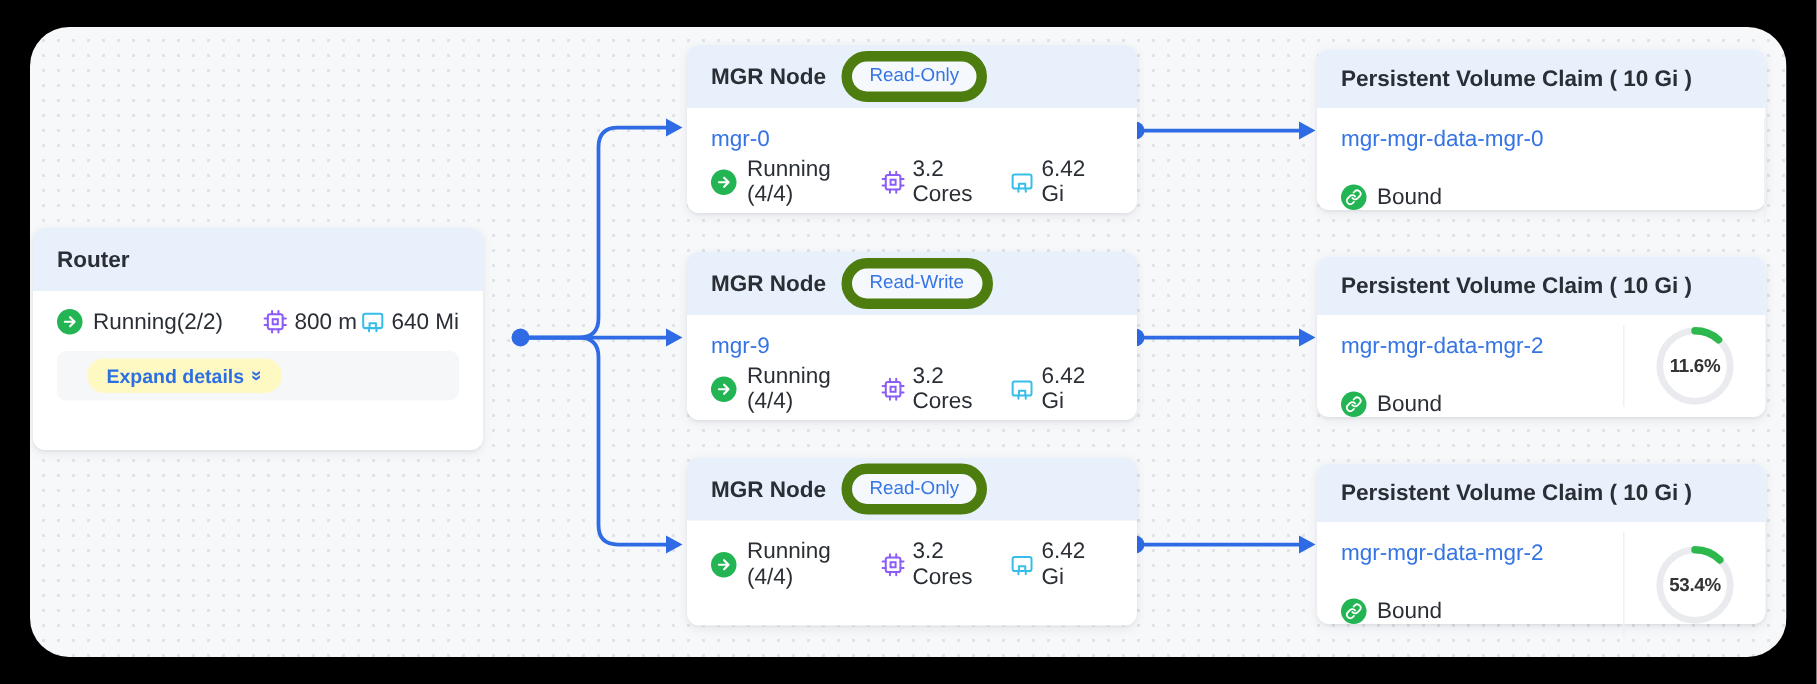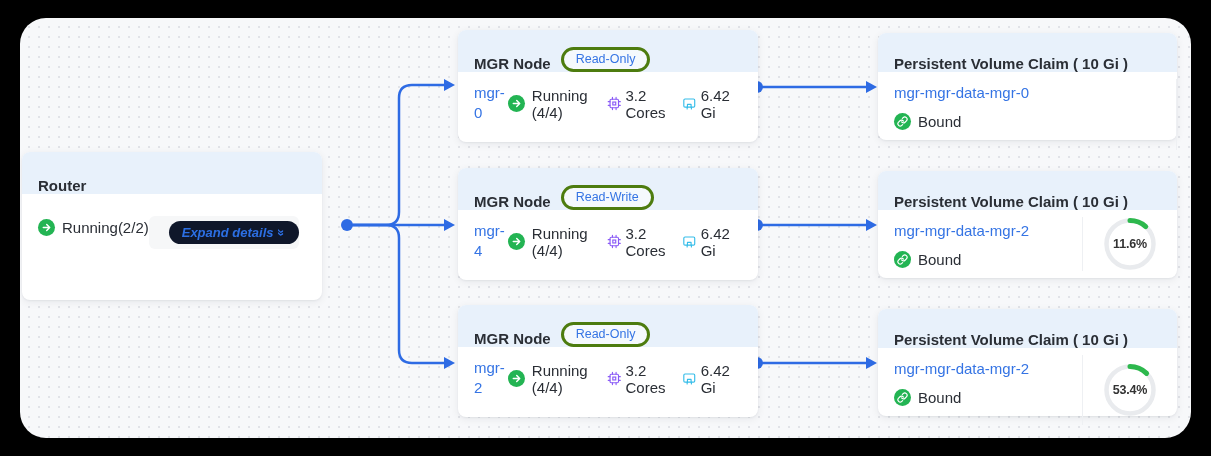--- a/index.html
+++ b/index.html
@@ -19,51 +19,51 @@
   .edges{position:absolute;left:0;top:0;width:1171px;height:420px;pointer-events:none}
   .edge{stroke:var(--edge-blue);stroke-width:2.5;fill:none;stroke-linecap:round}
   .edge-arrow{fill:var(--edge-blue)}
   .edge-dot{fill:var(--edge-blue)}
   .card{
     position:absolute;background:#fff;border-radius:8px;
     box-shadow:0 1px 2px rgba(16,24,40,.05),0 2px 8px rgba(16,24,40,.07);
   }
   .card-header{
     background:var(--card-header-bg);border-radius:8px 8px 0 0;
-    display:flex;align-items:flex-end;padding:0 16px;font-size:15px;font-weight:700;color:var(--text-dark);
-  }
-  .card-body{padding:11px 16px 10px;display:flex;flex-direction:row}
+    display:flex;align-items:center;padding:0 16px;font-size:15px;font-weight:700;color:var(--text-dark);
+  }
+  .card-body{padding:11px 16px 10px;display:flex;flex-direction:column}
   .node-name{color:var(--link-blue);font-size:15px;line-height:20px;cursor:pointer;text-decoration:none}
   .stat-row{display:flex;align-items:center;justify-content:space-between;margin-top:1px;font-size:15px;color:var(--text-dark)}
   .stat-left{display:flex;align-items:center;gap:7px}
   .stat-right{display:flex;align-items:center}
   .res-icon{display:inline-flex;width:17px;height:17px;margin-right:4px}
   .res-icon svg{width:100%;height:100%}
   .circ-icon{width:17px;height:17px;border-radius:50%;display:inline-flex;align-items:center;justify-content:center;flex:none}
   .circ-icon.green{background:var(--status-green)}
   .circ-icon svg{width:11px;height:11px}
   .mode-badge{
-    margin-left:10px;border:3px solid #4d7c0f;color:var(--link-blue);background:rgba(255,255,255,.55);
+    margin-left:10px;border:7px solid #4d7c0f;color:var(--link-blue);background:rgba(255,255,255,.55);
     border-radius:999px;font-size:12.5px;font-weight:400;padding:3px 12px 4px;line-height:1;
   }
   .footer-strip{
     margin-top:11px;background:#f6f7f8;border-radius:6px;height:33px;display:flex;align-items:center;padding:0 0 0 20px;
   }
   .expand-btn{
-    background:#0f172a;color:#2c6fe3;border:none;border-radius:999px;font-size:13px;font-weight:700;
-    font-family:"Liberation Sans",sans-serif;padding:5px 13px;display:flex;align-items:center;gap:5px;cursor:pointer;line-height:1;font-style:italic;
+    background:#fef9c3;color:#2c6fe3;border:none;border-radius:999px;font-size:13px;font-weight:700;
+    font-family:"Liberation Sans",sans-serif;padding:5px 13px;display:flex;align-items:center;gap:5px;cursor:pointer;line-height:1;
   }
   .chev-down{display:inline-block;transform:rotate(90deg);font-size:13px;font-weight:700}
   .pvc-body{display:flex;align-items:stretch;padding:0}
   .pvc-left{flex:1;padding:11px 14px 10px 16px;display:flex;flex-direction:column}
   .pvc-divider{width:1px;background:#eef0f3;margin:7px 0}
   .gauge-wrap{width:94px;display:flex;align-items:center;justify-content:center;position:relative}
   .gauge-wrap svg{width:54px;height:54px}
   .gauge-label{position:absolute;font-size:12.5px;font-weight:700;color:#333;letter-spacing:-.2px}
-  .bound-row{display:flex;align-items:center;gap:7px;margin-top:10px;font-size:15px;color:var(--text-dark)}
+  .bound-row{display:flex;align-items:center;gap:7px;margin-top:20px;font-size:15px;color:var(--text-dark)}
 </style>
 </head>
 <body>
 
 <div class="canvas">
 
   <svg class="edges">
 
     <circle class="edge-dot" cx="327" cy="207" r="6"></circle>
     <path class="edge" d="M333 207 H366 Q379 207 379 194 V80 Q379 67 392 67 H424"></path>
@@ -91,74 +91,54 @@
     <div class="card-body" style="padding-bottom:12px">
       <div class="stat-row">
         <span class="stat-left">
           <span class="circ-icon green">
             <svg viewBox="0 0 24 24" fill="none" stroke="#fff" stroke-width="3.2" stroke-linecap="round" stroke-linejoin="round">
                 <path d="M5 12h13M12.5 5.5 19 12l-6.5 6.5"></path>
               </svg>
           </span>
           <span>Running(2/2)</span>
         </span>
-      </div>
-      <div class="footer-strip">
-        <button class="expand-btn">
-          <span>Expand details</span>
-          <span class="chev-down">»</span>
-        </button>
-      </div>
-    </div>
-  </div>
-
-  <div class="card" style="left:438px;top:12px;width:300px;height:112px">
-    <div class="card-header" style="height:42px">
-      <span>MGR Node</span>
-      <span class="mode-badge">Read-Only</span>
-    </div>
-    <div class="card-body">
-      <a class="node-name">mgr-0</a>
-      <div class="stat-row">
-        <span class="stat-left">
-          <span class="circ-icon green">
-            <svg viewBox="0 0 24 24" fill="none" stroke="#fff" stroke-width="3.2" stroke-linecap="round" stroke-linejoin="round">
-                <path d="M5 12h13M12.5 5.5 19 12l-6.5 6.5"></path>
-              </svg>
-          </span>
-          <span>Running (4/4)</span>
-        </span>
         <span class="stat-right">
           <span class="res-icon">
             <svg viewBox="0 0 24 24" fill="none" stroke="var(--cpu-purple)" stroke-width="1.9" stroke-linecap="round">
                 <rect x="5" y="5" width="14" height="14" rx="2"></rect>
                 <rect x="9.6" y="9.6" width="4.8" height="4.8"></rect>
                 <path d="M9 2v3M15 2v3M9 19v3M15 19v3M2 9h3M2 15h3M19 9h3M19 15h3"></path>
               </svg>
           </span>
-          <span>3.2 Cores</span>
-          <span class="res-icon" style="margin-left:1px">
+          <span>800 m</span>
+          <span class="res-icon" style="margin-left:2px">
             <svg viewBox="0 0 24 24" fill="none" stroke="var(--memory-cyan)" stroke-width="1.9" stroke-linecap="round" stroke-linejoin="round">
                 <rect x="3" y="4.5" width="18" height="13.5" rx="2"></rect>
                 <path d="M8.5 18v3M15.5 18v3M9 18v-4.5h6V18"></path>
               </svg>
           </span>
-          <span>6.42 Gi</span>
-        </span>
-      </div>
-    </div>
-  </div>
-
-  <div class="card" style="left:438px;top:150px;width:300px;height:112px">
+          <span>640 Mi</span>
+        </span>
+      </div>
+      <div class="footer-strip">
+        <button class="expand-btn">
+          <span>Expand details</span>
+          <span class="chev-down">»</span>
+        </button>
+      </div>
+    </div>
+  </div>
+
+  <div class="card" style="left:438px;top:12px;width:300px;height:112px">
     <div class="card-header" style="height:42px">
       <span>MGR Node</span>
-      <span class="mode-badge">Read-Write</span>
+      <span class="mode-badge">Read-Only</span>
     </div>
     <div class="card-body">
-      <a class="node-name">mgr-4</a>
+      <a class="node-name">mgr-0</a>
       <div class="stat-row">
         <span class="stat-left">
           <span class="circ-icon green">
             <svg viewBox="0 0 24 24" fill="none" stroke="#fff" stroke-width="3.2" stroke-linecap="round" stroke-linejoin="round">
                 <path d="M5 12h13M12.5 5.5 19 12l-6.5 6.5"></path>
               </svg>
           </span>
           <span>Running (4/4)</span>
         </span>
         <span class="stat-right">
@@ -175,27 +155,63 @@
                 <rect x="3" y="4.5" width="18" height="13.5" rx="2"></rect>
                 <path d="M8.5 18v3M15.5 18v3M9 18v-4.5h6V18"></path>
               </svg>
           </span>
           <span>6.42 Gi</span>
         </span>
       </div>
     </div>
   </div>
 
+  <div class="card" style="left:438px;top:150px;width:300px;height:112px">
+    <div class="card-header" style="height:42px">
+      <span>MGR Node</span>
+      <span class="mode-badge">Read-Write</span>
+    </div>
+    <div class="card-body">
+      <a class="node-name">mgr-9</a>
+      <div class="stat-row">
+        <span class="stat-left">
+          <span class="circ-icon green">
+            <svg viewBox="0 0 24 24" fill="none" stroke="#fff" stroke-width="3.2" stroke-linecap="round" stroke-linejoin="round">
+                <path d="M5 12h13M12.5 5.5 19 12l-6.5 6.5"></path>
+              </svg>
+          </span>
+          <span>Running (4/4)</span>
+        </span>
+        <span class="stat-right">
+          <span class="res-icon">
+            <svg viewBox="0 0 24 24" fill="none" stroke="var(--cpu-purple)" stroke-width="1.9" stroke-linecap="round">
+                <rect x="5" y="5" width="14" height="14" rx="2"></rect>
+                <rect x="9.6" y="9.6" width="4.8" height="4.8"></rect>
+                <path d="M9 2v3M15 2v3M9 19v3M15 19v3M2 9h3M2 15h3M19 9h3M19 15h3"></path>
+              </svg>
+          </span>
+          <span>3.2 Cores</span>
+          <span class="res-icon" style="margin-left:1px">
+            <svg viewBox="0 0 24 24" fill="none" stroke="var(--memory-cyan)" stroke-width="1.9" stroke-linecap="round" stroke-linejoin="round">
+                <rect x="3" y="4.5" width="18" height="13.5" rx="2"></rect>
+                <path d="M8.5 18v3M15.5 18v3M9 18v-4.5h6V18"></path>
+              </svg>
+          </span>
+          <span>6.42 Gi</span>
+        </span>
+      </div>
+    </div>
+  </div>
+
   <div class="card" style="left:438px;top:287px;width:300px;height:112px">
     <div class="card-header" style="height:42px">
       <span>MGR Node</span>
       <span class="mode-badge">Read-Only</span>
     </div>
     <div class="card-body">
-      <a class="node-name">mgr-2</a>
       <div class="stat-row">
         <span class="stat-left">
           <span class="circ-icon green">
             <svg viewBox="0 0 24 24" fill="none" stroke="#fff" stroke-width="3.2" stroke-linecap="round" stroke-linejoin="round">
                 <path d="M5 12h13M12.5 5.5 19 12l-6.5 6.5"></path>
               </svg>
           </span>
           <span>Running (4/4)</span>
         </span>
         <span class="stat-right">

